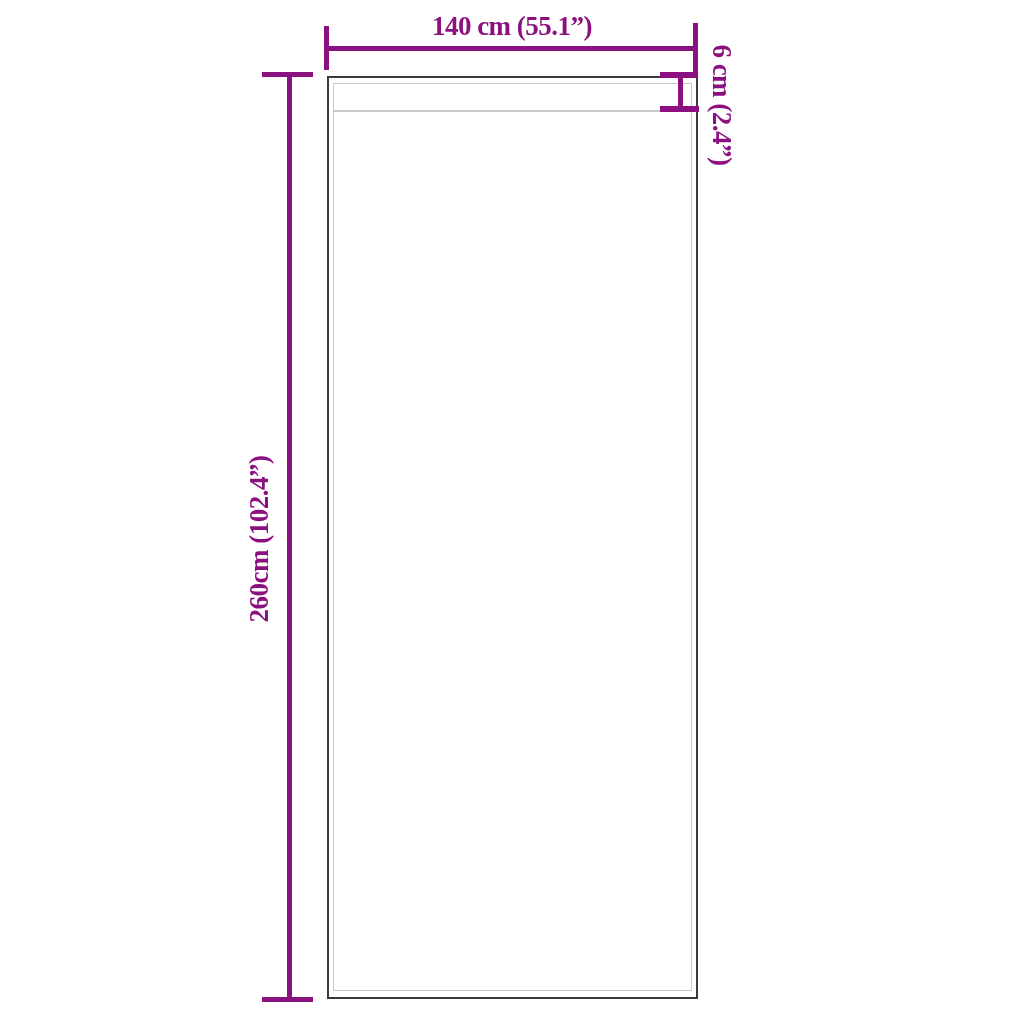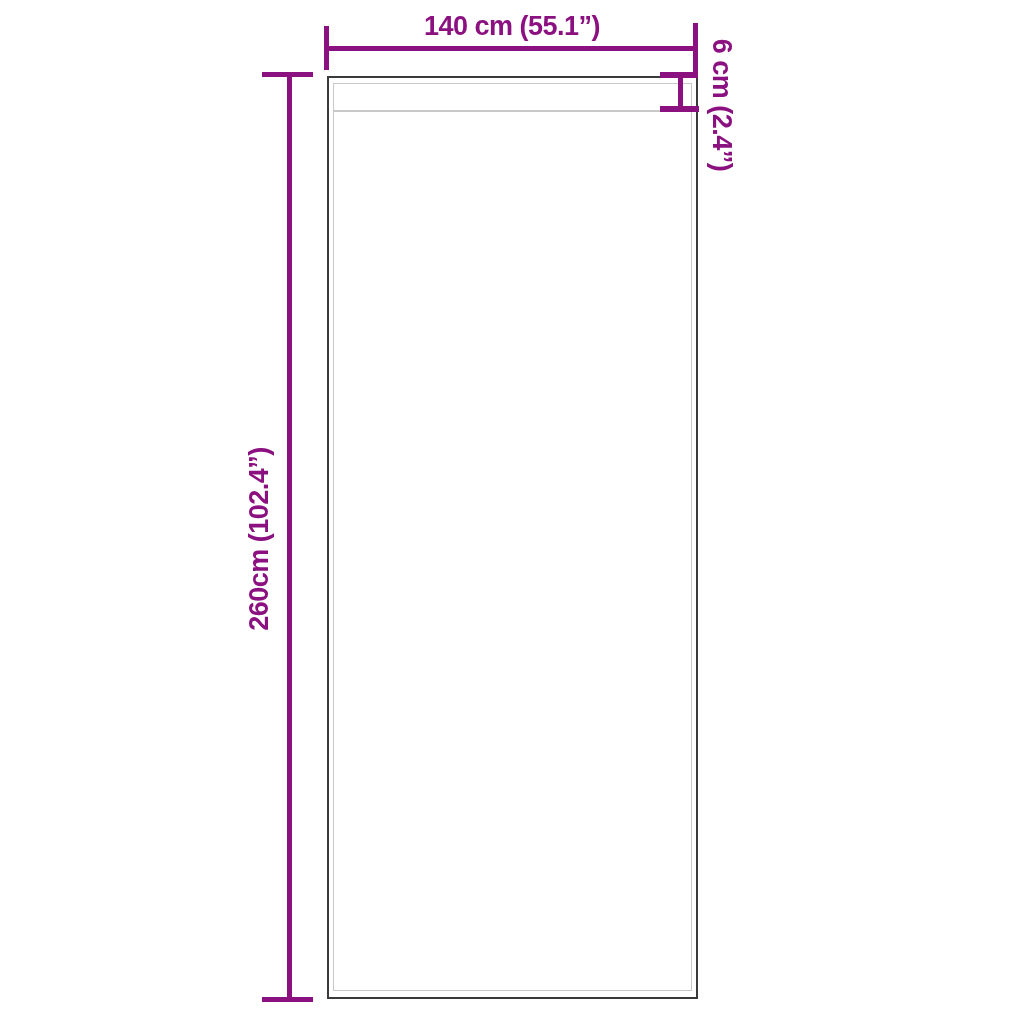--- a/index.html
+++ b/index.html
@@ -7,21 +7,21 @@
     --accent:#8B1180;
     --panel-outline:#3a3a3a;
     --panel-inner-line:#c8c8c8;
   }
   html,body{margin:0;padding:0;background:var(--background);}
   .canvas{
     position:relative;
     width:877px;height:1024px;
     background:var(--background);
     overflow:hidden;
-    font-family:Liberation Sans, sans-serif;
+    font-family:Liberation Serif, serif;
   }
   .abs{position:absolute;box-sizing:border-box;}
 
   
   .panel-outline{
     left:327px;top:76px;width:371px;height:923px;
     border:2px solid var(--panel-outline);
     background:var(--background);
   }
   .panel-inner-outline{

